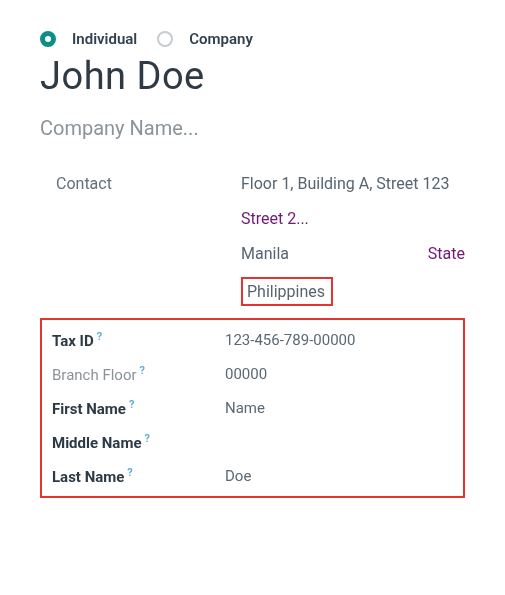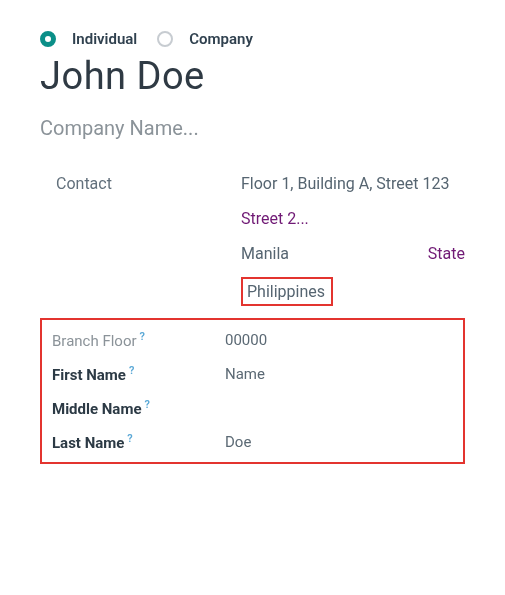--- a/index.html
+++ b/index.html
@@ -145,20 +145,26 @@
       <span class="placeholder">State</span>
     </div>
     <div class="addr-line" style="margin-bottom:6px;">
       <span class="country-hl">Philippines</span>
     </div>
   </div>
 </div>
 
 <div class="hl-box">
 
+  <div class="form-row">
+    <div class="form-label">
+      <span>Tax ID</span><span class="help">?</span>
+    </div>
+    <div class="form-val">123-456-789-00000</div>
+  </div>
 
   <div class="form-row">
     <div class="form-label muted">
       <span>Branch Floor</span><span class="help">?</span>
     </div>
     <div class="form-val">00000</div>
   </div>
 
   <div class="form-row">
     <div class="form-label">

